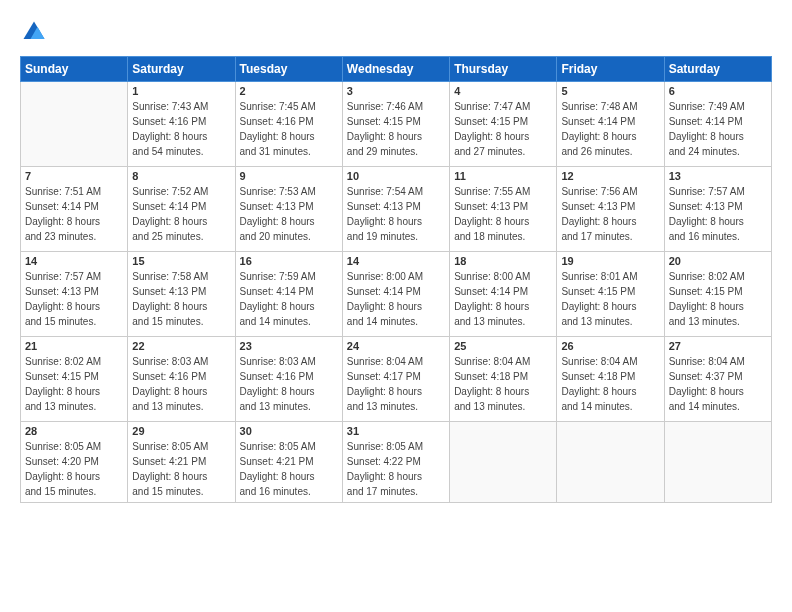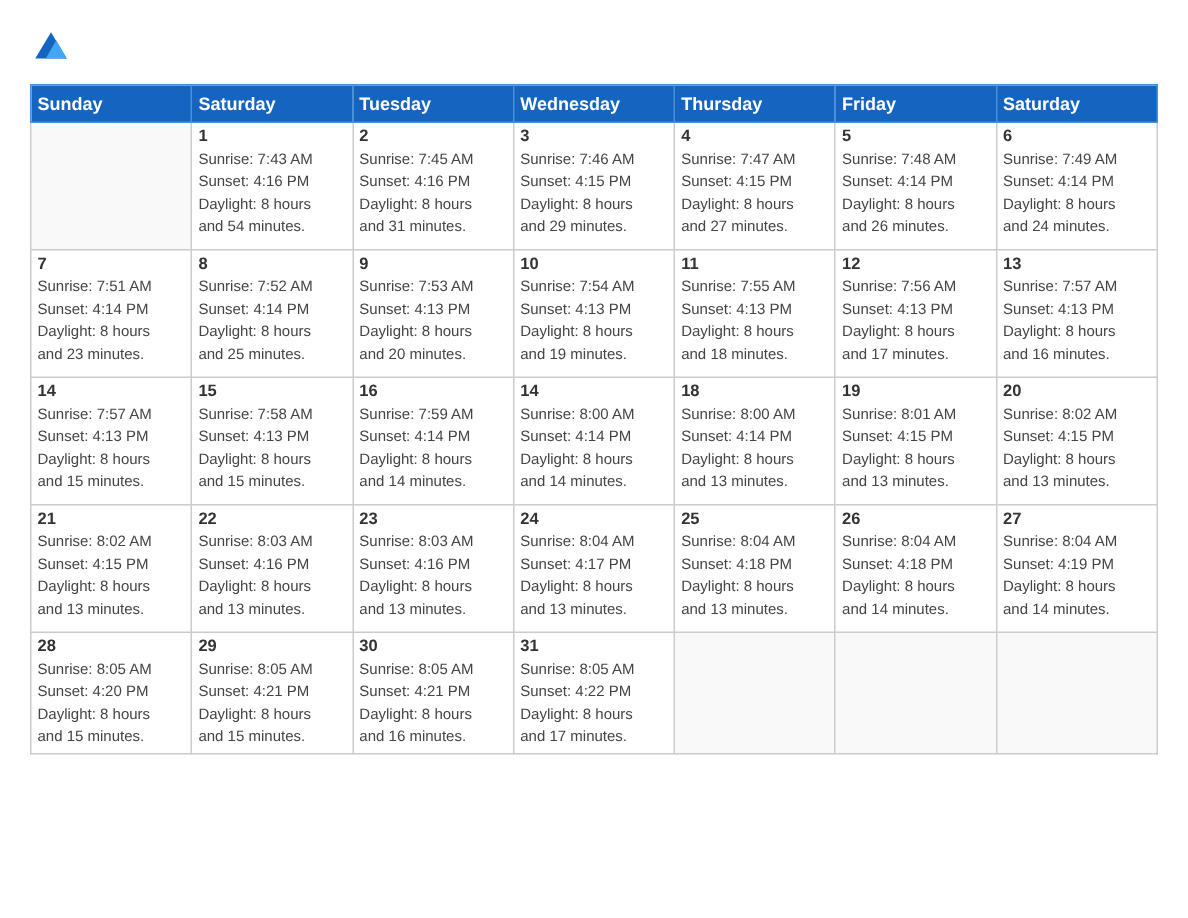--- a/index.html
+++ b/index.html
@@ -238,21 +238,21 @@
           <td>
             <span class="day-number">25</span>
             <div class="day-info"><span>Sunrise: 8:04 AM</span><br><span>Sunset: 4:18 PM</span><br><span>Daylight: 8 hours</span><br><span>and 13 minutes.</span></div>
           </td>
           <td>
             <span class="day-number">26</span>
             <div class="day-info"><span>Sunrise: 8:04 AM</span><br><span>Sunset: 4:18 PM</span><br><span>Daylight: 8 hours</span><br><span>and 14 minutes.</span></div>
           </td>
           <td>
             <span class="day-number">27</span>
-            <div class="day-info"><span>Sunrise: 8:04 AM</span><br><span>Sunset: 4:19 PM</span><br><span>Daylight: 8 hours</span><br><span>and 14 minutes.</span></div>
+            <div class="day-info"><span>Sunrise: 8:04 AM</span><br><span>Sunset: 4:37 PM</span><br><span>Daylight: 8 hours</span><br><span>and 14 minutes.</span></div>
           </td>
         </tr>
         <tr>
           <td>
             <span class="day-number">28</span>
             <div class="day-info"><span>Sunrise: 8:05 AM</span><br><span>Sunset: 4:20 PM</span><br><span>Daylight: 8 hours</span><br><span>and 15 minutes.</span></div>
           </td>
           <td>
             <span class="day-number">29</span>
             <div class="day-info"><span>Sunrise: 8:05 AM</span><br><span>Sunset: 4:21 PM</span><br><span>Daylight: 8 hours</span><br><span>and 15 minutes.</span></div>

